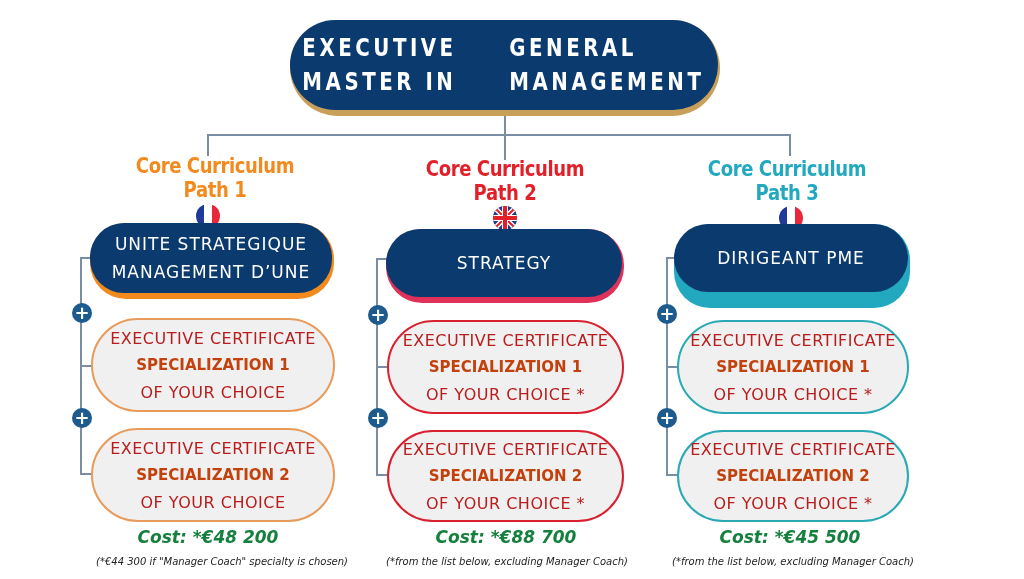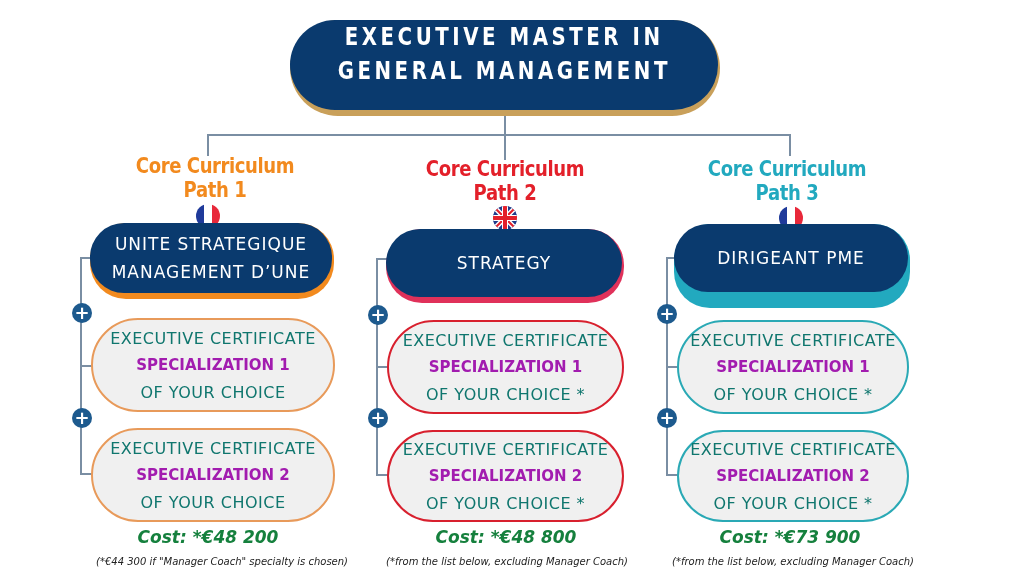--- a/index.html
+++ b/index.html
@@ -8,21 +8,21 @@
 
   .line { position: absolute; background: #7a8ea3; }
 
   .top-pill {
     position: absolute; left: 290px; top: 20px; width: 430px; height: 96px;
     border-radius: 48px; background: #c9a05a;
   }
   .top-pill-inner {
     position: absolute; left: 0; top: 0; width: 428px; height: 90px;
     border-radius: 45px; background: #0a3a6e;
-    display: flex; flex-direction: column; align-items: center; justify-content: flex-start;
+    display: flex; flex-direction: row; align-items: center; justify-content: flex-start;
   }
   .top-pill-inner span {
     color: #ffffff; font-family: "DejaVu Sans Condensed", "DejaVu Sans", sans-serif;
     font-weight: bold; font-size: 25px; letter-spacing: 4px; line-height: 34px;
     transform: scaleX(0.88);
   }
 
   .path-title {
     position: absolute; left: 0; width: 100%; text-align: center;
     font-family: "DejaVu Sans", sans-serif; font-weight: bold; font-size: 22px;
@@ -43,22 +43,22 @@
     display: flex; flex-direction: column; align-items: center; justify-content: center;
   }
   .core-pill-inner span {
     color: #ffffff; font-size: 17px; letter-spacing: 1px; line-height: 28px;
   }
 
   .cert {
     position: absolute; border-radius: 56px; background: #f0f0f0; border: 2px solid;
     display: flex; flex-direction: column; align-items: center; justify-content: center;
   }
-  .cert .l1, .cert .l3 { color: #0f766e; font-size: 16px; letter-spacing: 0.5px; line-height: 27px; }
-  .cert .l2 { color: #a21caf; font-size: 15px; font-weight: bold; line-height: 27px; }
+  .cert .l1, .cert .l3 { color: #b91c1c; font-size: 16px; letter-spacing: 0.5px; line-height: 27px; }
+  .cert .l2 { color: #c2410c; font-size: 15px; font-weight: bold; line-height: 27px; }
 
   .plus {
     position: absolute; width: 20px; height: 20px; border-radius: 50%; background: #1d5a8e;
     color: #ffffff; font-size: 18px; font-weight: bold; line-height: 20px; text-align: center;
   }
 
   .cost {
     position: absolute; width: 300px; text-align: center; color: #15803d;
     font-style: italic; font-weight: bold; font-size: 17px;
   }
@@ -154,21 +154,21 @@
     <span class="l3">OF YOUR CHOICE *</span>
   </div>
 
   <div class="plus" style="left:368px;top:408px;">+</div>
   <div class="cert" style="left:387px;top:430px;width:237px;height:92px;border-color:#d8202e;">
     <span class="l1">EXECUTIVE CERTIFICATE</span>
     <span class="l2">SPECIALIZATION 2</span>
     <span class="l3">OF YOUR CHOICE *</span>
   </div>
 
-  <div class="cost" style="left:356px;top:527px;">Cost: *€48 800</div>
+  <div class="cost" style="left:356px;top:527px;">Cost: *€88 700</div>
   <div class="note" style="left:347px;top:556px;">(*from the list below, excluding Manager Coach)</div>
 </div>
 
 <div>
   <div class="path-title" style="left:632px;top:157px;width:310px;color:#22a9bf;">
     <div>Core Curriculum</div>
     <div>Path 3</div>
   </div>
   <div class="flag flag-fr" style="left:779px;top:206px;"></div>
 
@@ -190,15 +190,15 @@
     <span class="l3">OF YOUR CHOICE *</span>
   </div>
 
   <div class="plus" style="left:657px;top:408px;">+</div>
   <div class="cert" style="left:677px;top:430px;width:232px;height:92px;border-color:#2aa9b5;">
     <span class="l1">EXECUTIVE CERTIFICATE</span>
     <span class="l2">SPECIALIZATION 2</span>
     <span class="l3">OF YOUR CHOICE *</span>
   </div>
 
-  <div class="cost" style="left:640px;top:527px;">Cost: *€73 900</div>
+  <div class="cost" style="left:640px;top:527px;">Cost: *€45 500</div>
   <div class="note" style="left:633px;top:556px;">(*from the list below, excluding Manager Coach)</div>
 </div>
 
 </body></html>

